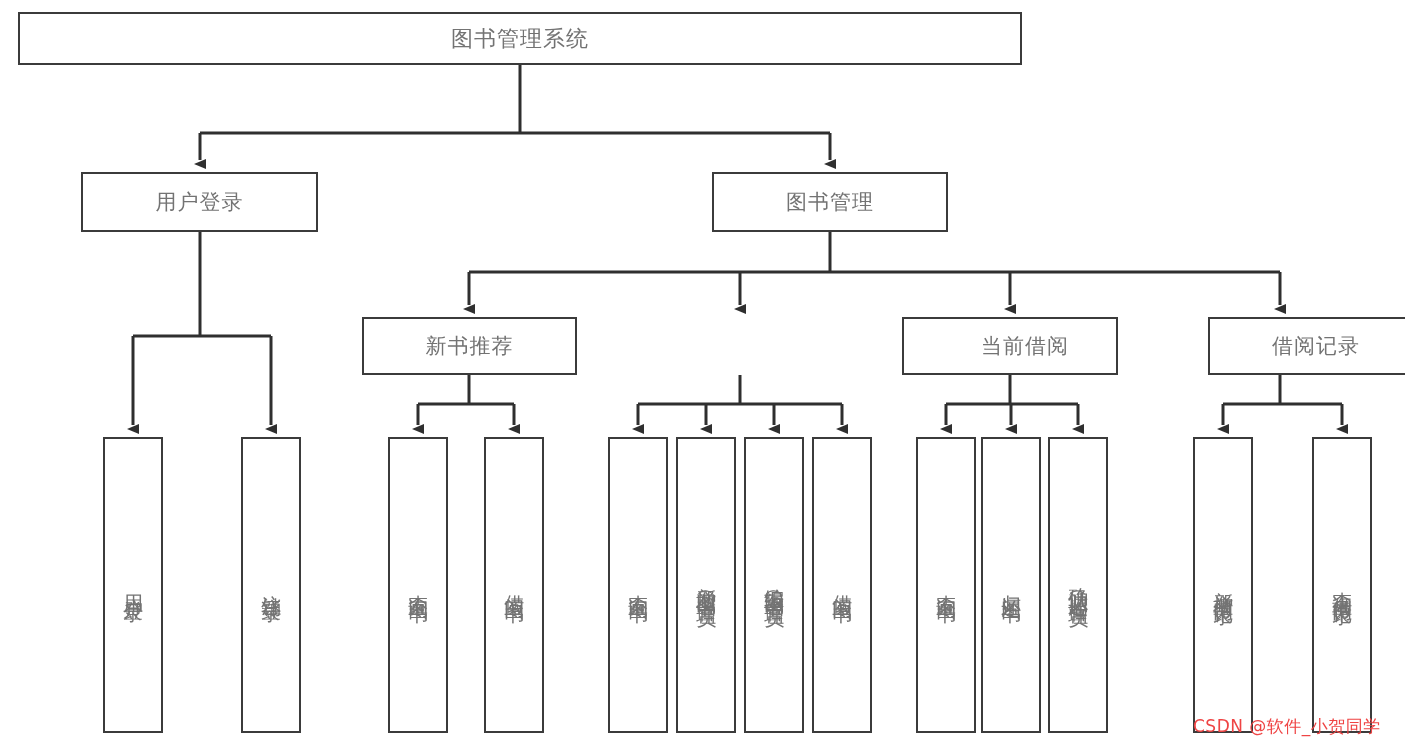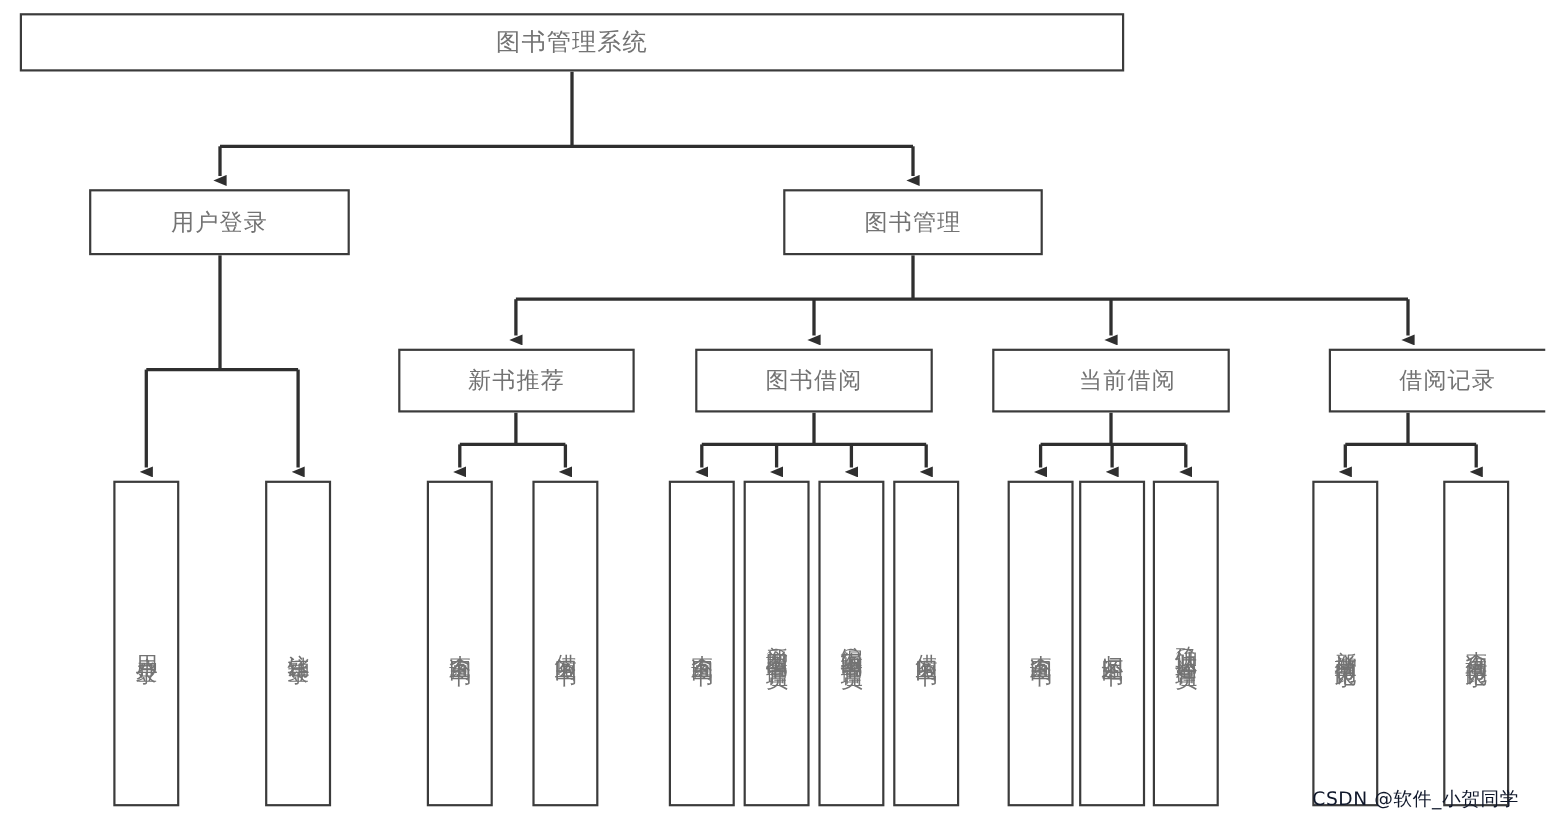--- a/index.html
+++ b/index.html
@@ -51,21 +51,21 @@
     white-space: nowrap;
     display: block;
     text-align: center;
     letter-spacing: 3px;
   }
   .node.root {
     font-size: 22px;
   }
   .watermark {
     position: absolute;
-    color: #0f172a;
+    color: #ef4444;
     font-size: 17px;
     white-space: nowrap;
     letter-spacing: 0.5px;
     font-family: "DejaVu Sans", "Liberation Sans", sans-serif;
   }
 </style>
 </head>
 <body>
 
 <div id="canvas">
@@ -128,23 +128,20 @@
   <div class="node horiz" style="left:81px; top:172px; width:237px; height:60px;">
     <span>用户登录</span>
   </div>
   <div class="node horiz" style="left:712px; top:172px; width:236px; height:60px;">
     <span>图书管理</span>
   </div>
 
   <div class="node horiz" style="left:362px; top:317px; width:215px; height:58px;justify-content:center;">
     <span>新书推荐</span>
   </div>
-  <div class="node horiz" style="left:632px; top:317px; width:216px; height:58px;">
-    <span>图书借阅</span>
-  </div>
   <div class="node horiz" style="left:902px; top:317px; width:216px; height:58px;padding-left:30px;">
     <span>当前借阅</span>
   </div>
   <div class="node horiz" style="left:1172px; top:317px; width:216px; height:58px;margin-left:36px;">
     <span>借阅记录</span>
   </div>
 
   <div class="node vert" style="left:103px; top:437px; width:60px; height:296px;">
     <span class="vtext">用户登录</span>
   </div>

